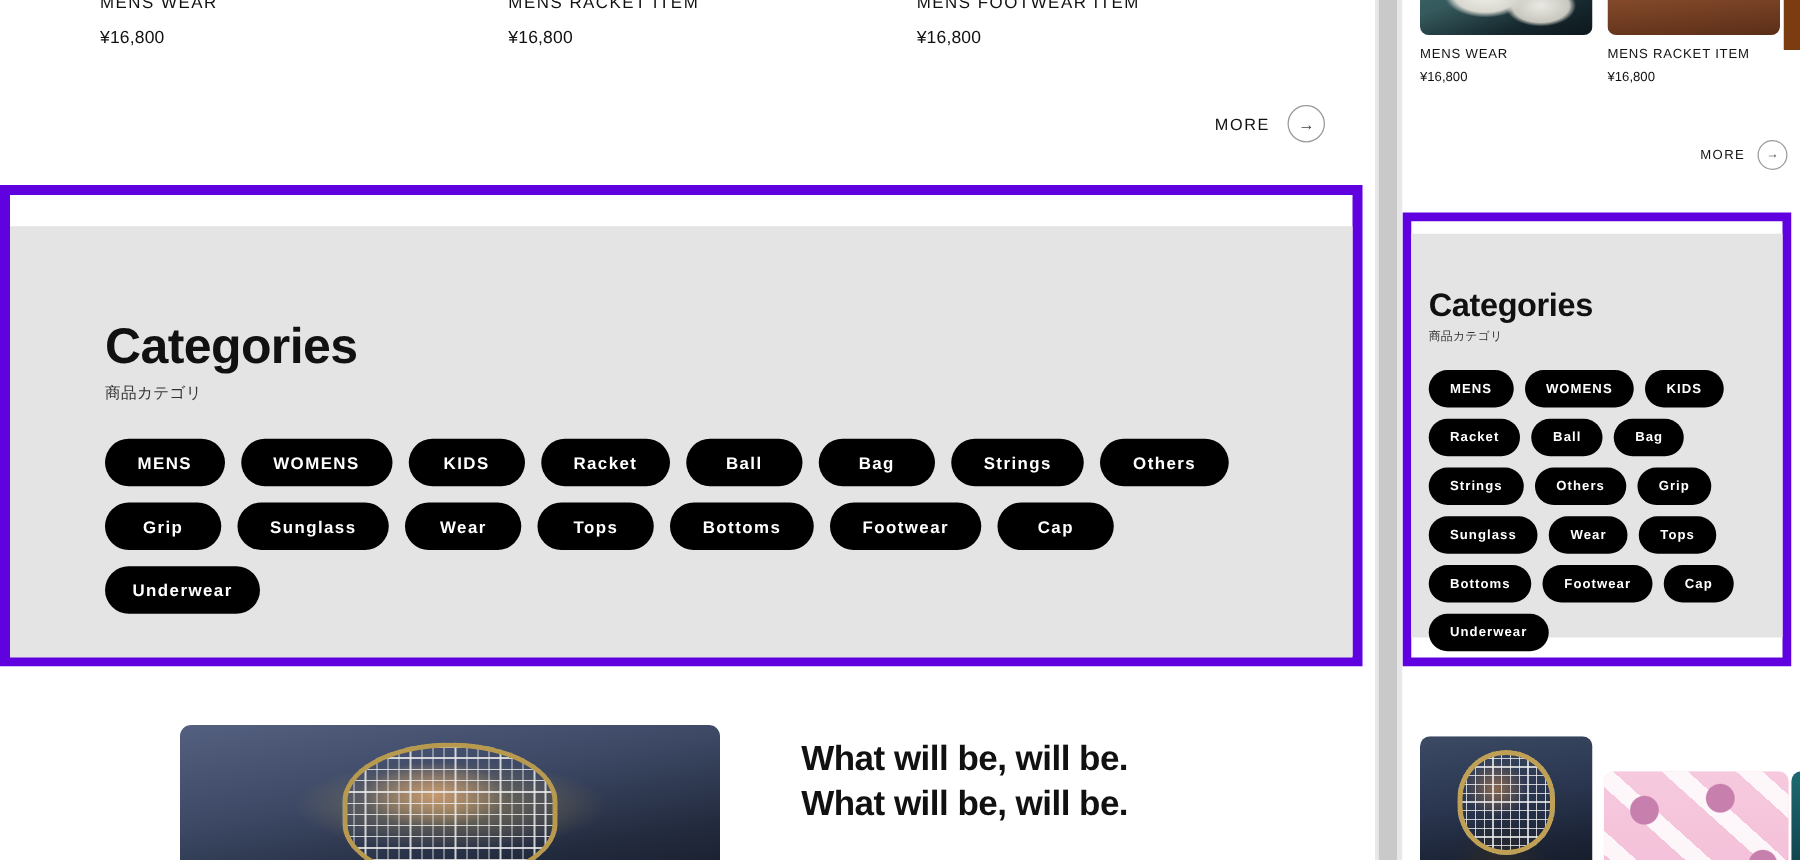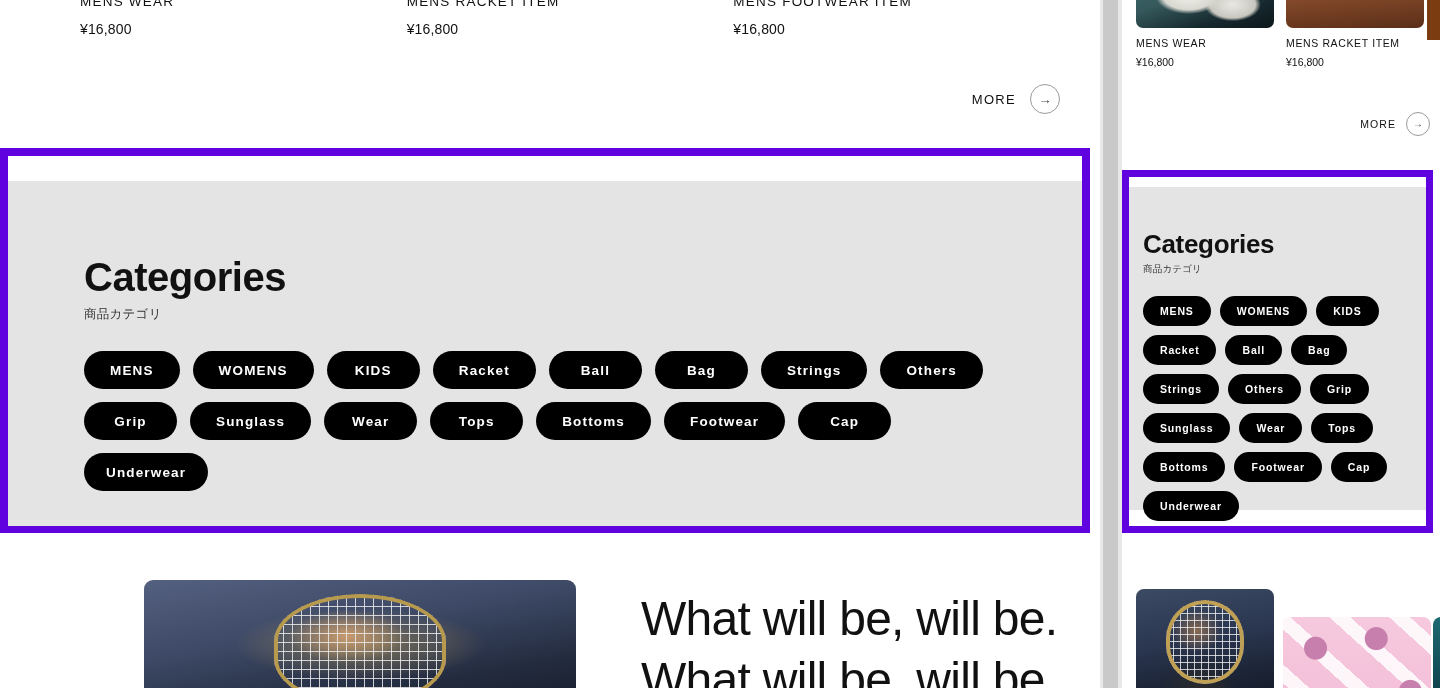--- a/index.html
+++ b/index.html
@@ -57,21 +57,21 @@
   .pill-d{height:38px;padding:0 26px;font-size:13.5px;font-weight:600;min-width:93px;}
   .pill-d.wide{padding:0 22px;}
 
   
   .feat-d{position:absolute;left:0;top:541px;width:1100px;height:147px;background:#fff;overflow:hidden;}
   .feat-img-d{
     position:absolute;left:144px;top:39px;width:432px;height:140px;border-radius:9px;overflow:hidden;
   }
   .feat-text-d{position:absolute;left:641px;top:48px;width:440px;}
   .feat-line{
-    font-size:48px;font-weight:400;color:#111;letter-spacing:-0.015em;line-height:1.27;white-space:nowrap;
+    font-size:28px;font-weight:700;color:#111;letter-spacing:-0.015em;line-height:1.27;white-space:nowrap;
   }
 
   
   .gutter{position:absolute;left:1100px;top:0;width:22px;height:688px;background:#ffffff;}
   .gutter .track{position:absolute;left:3px;top:0;width:15px;height:688px;background:#c9c9c9;}
   .gutter .edgeL{position:absolute;left:0px;top:0;width:3px;height:688px;background:#e8e8e8;}
   .gutter .edgeR{position:absolute;left:18px;top:0;width:4px;height:688px;background:#e8e8e8;}
 
   
   .mobile{position:absolute;left:1122px;top:0;width:318px;height:688px;background:#fff;overflow:hidden;}

